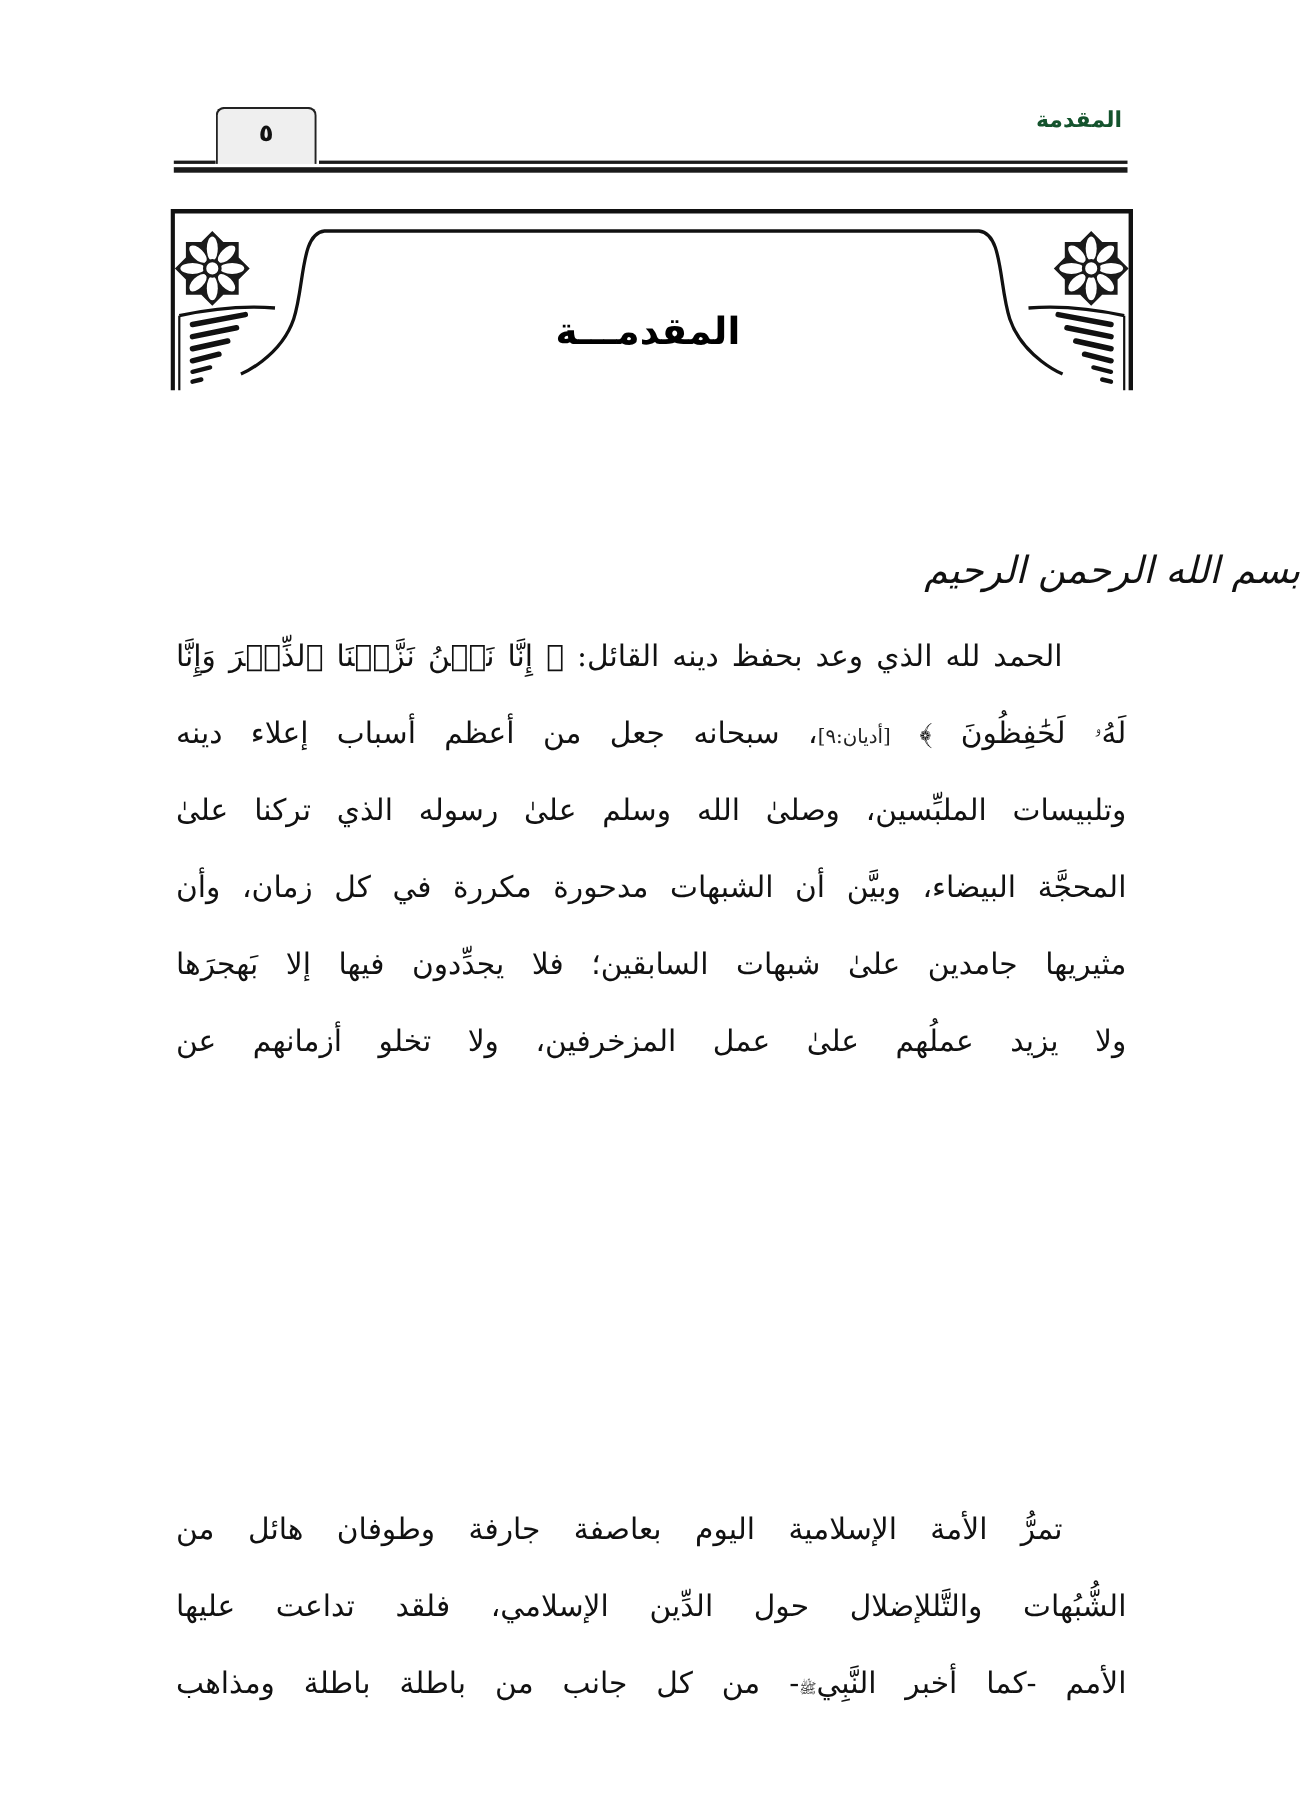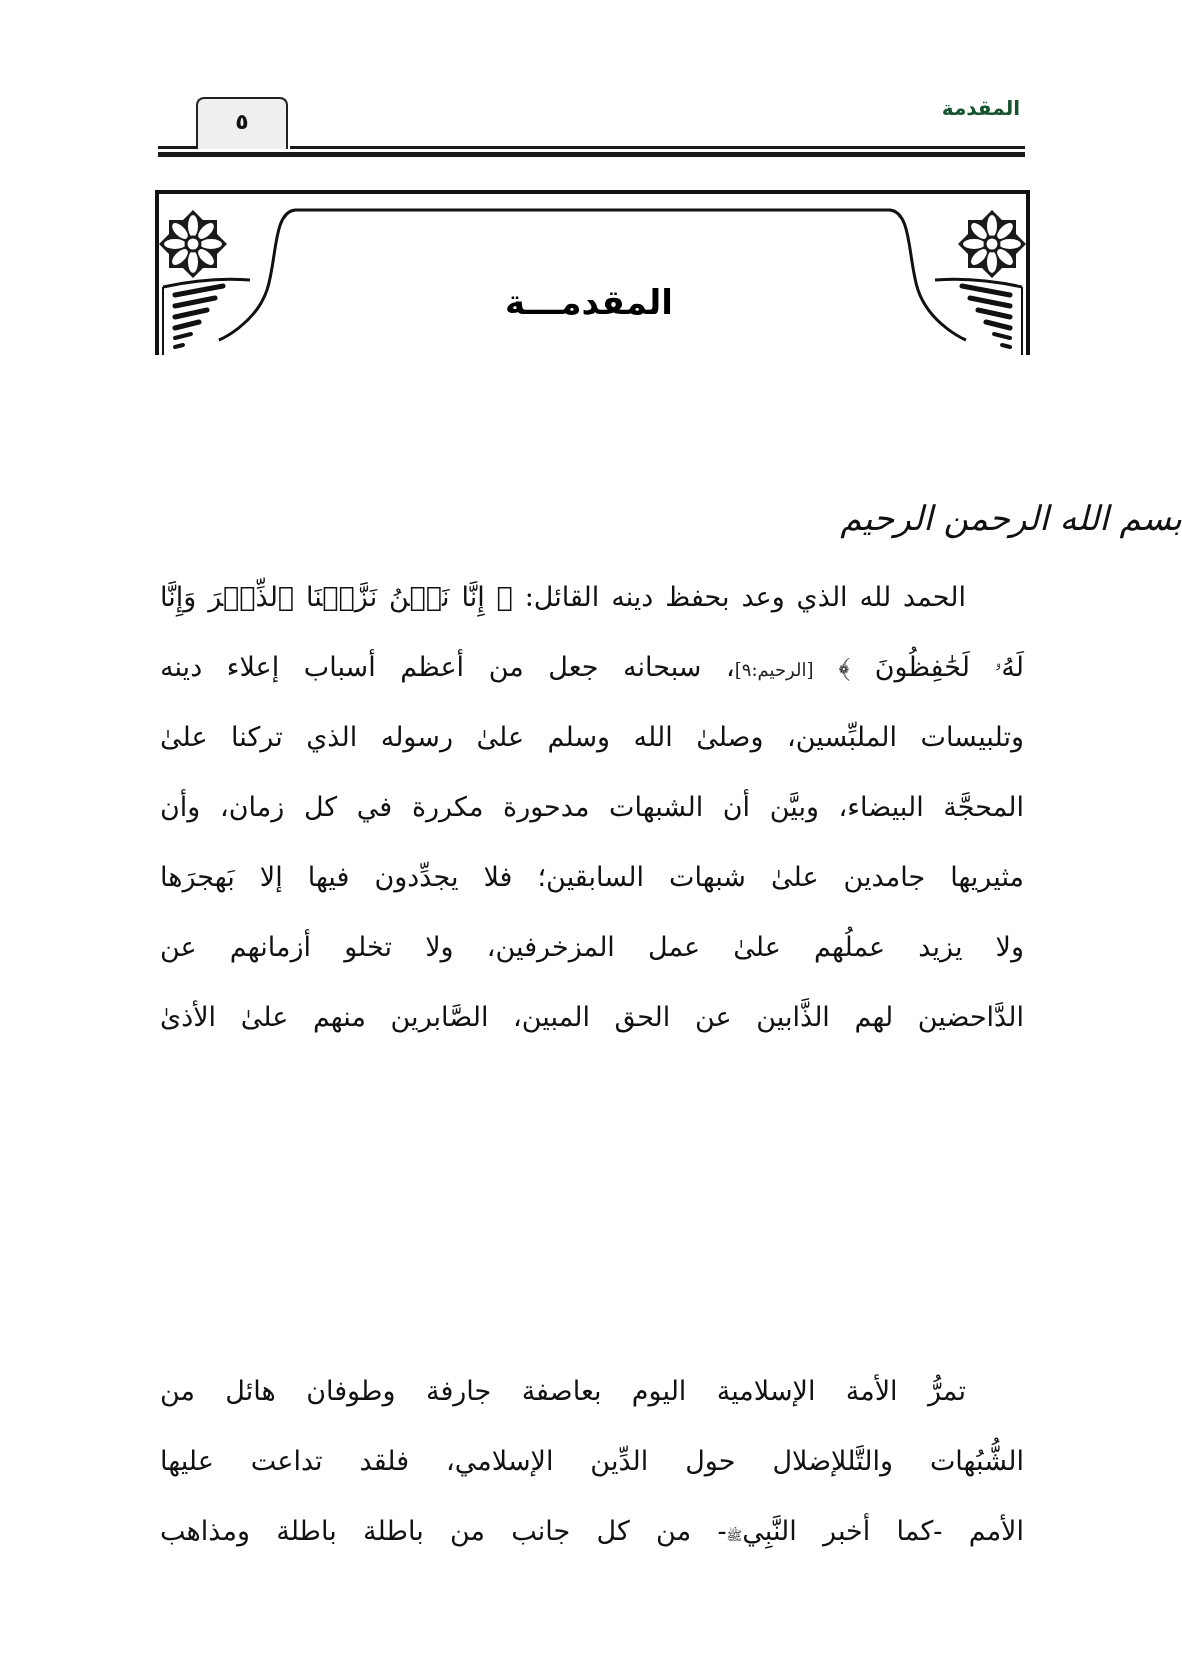--- a/index.html
+++ b/index.html
@@ -115,27 +115,26 @@
   <div class="chapter-title">المقدمـــة</div>
 
   <div class="basmala">بسم الله الرحمن الرحيم</div>
 
   <div class="body-text p1">
     <div class="line indent">
       <span>الحمد لله الذي وعد بحفظ دينه القائل: ﴿ إِنَّا نَحۡنُ نَزَّلۡنَا ٱلذِّكۡرَ وَإِنَّا</span>
     </div>
     <div class="line">
       <span class="quran">لَهُۥ لَحَٰفِظُونَ ﴾</span>
-      <span class="ref">[الرحيم:٩]</span><span>، سبحانه جعل من أعظم أسباب إعلاء دينه</span>
+      <span class="ref">[أديان:٩]</span><span>، سبحانه جعل من أعظم أسباب إعلاء دينه</span>
     </div>
     <div class="line">وتلبيسات الملبِّسين، وصلىٰ الله وسلم علىٰ رسوله الذي تركنا علىٰ</div>
     <div class="line">المحجَّة البيضاء، وبيَّن أن الشبهات مدحورة مكررة في كل زمان، وأن</div>
     <div class="line">مثيريها جامدين علىٰ شبهات السابقين؛ فلا يجدِّدون فيها إلا بَهجرَها</div>
     <div class="line">ولا يزيد عملُهم علىٰ عمل المزخرفين، ولا تخلو أزمانهم عن</div>
-    <div class="line">الدَّاحضين لهم الذَّابين عن الحق المبين، الصَّابرين منهم علىٰ الأذىٰ</div>
   </div>
 
   <div class="body-text p2">
     <div class="line indent">تمرُّ الأمة الإسلامية اليوم بعاصفة جارفة وطوفان هائل من</div>
     <div class="line">الشُّبُهات والتَّللإضلال حول الدِّين الإسلامي، فلقد تداعت عليها</div>
     <div class="line">
       <span>الأمم -كما أخبر النَّبِي</span><span class="honor">ﷺ</span><span>- من كل جانب من باطلة باطلة ومذاهب</span>
     </div>
   </div>
 

